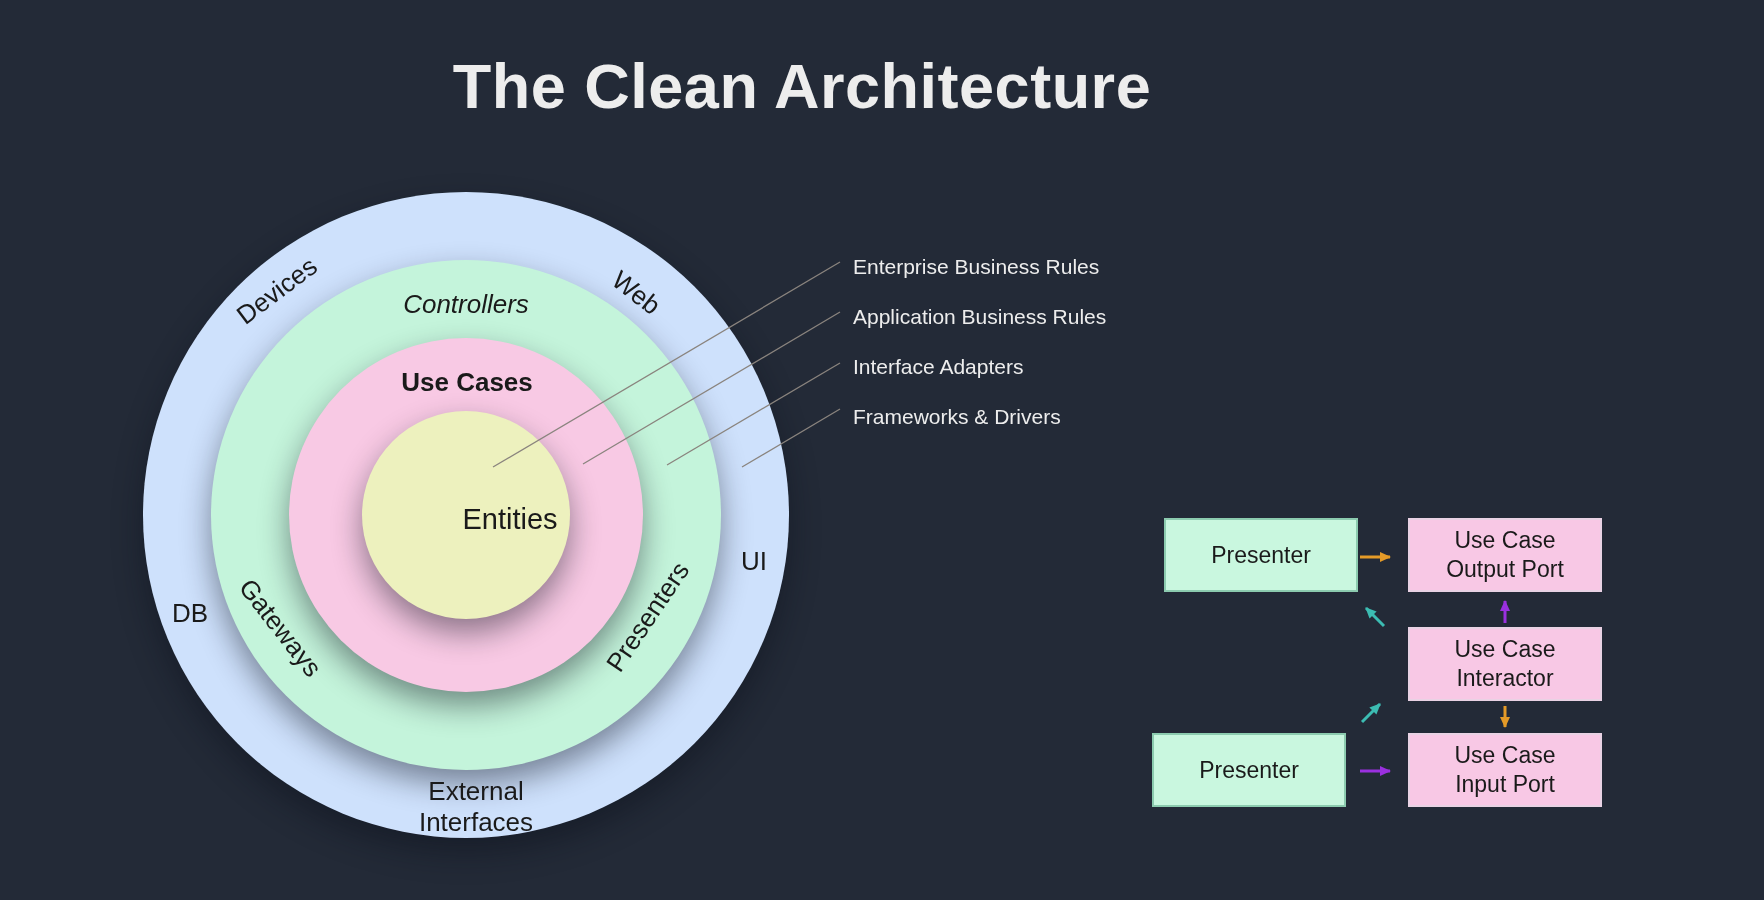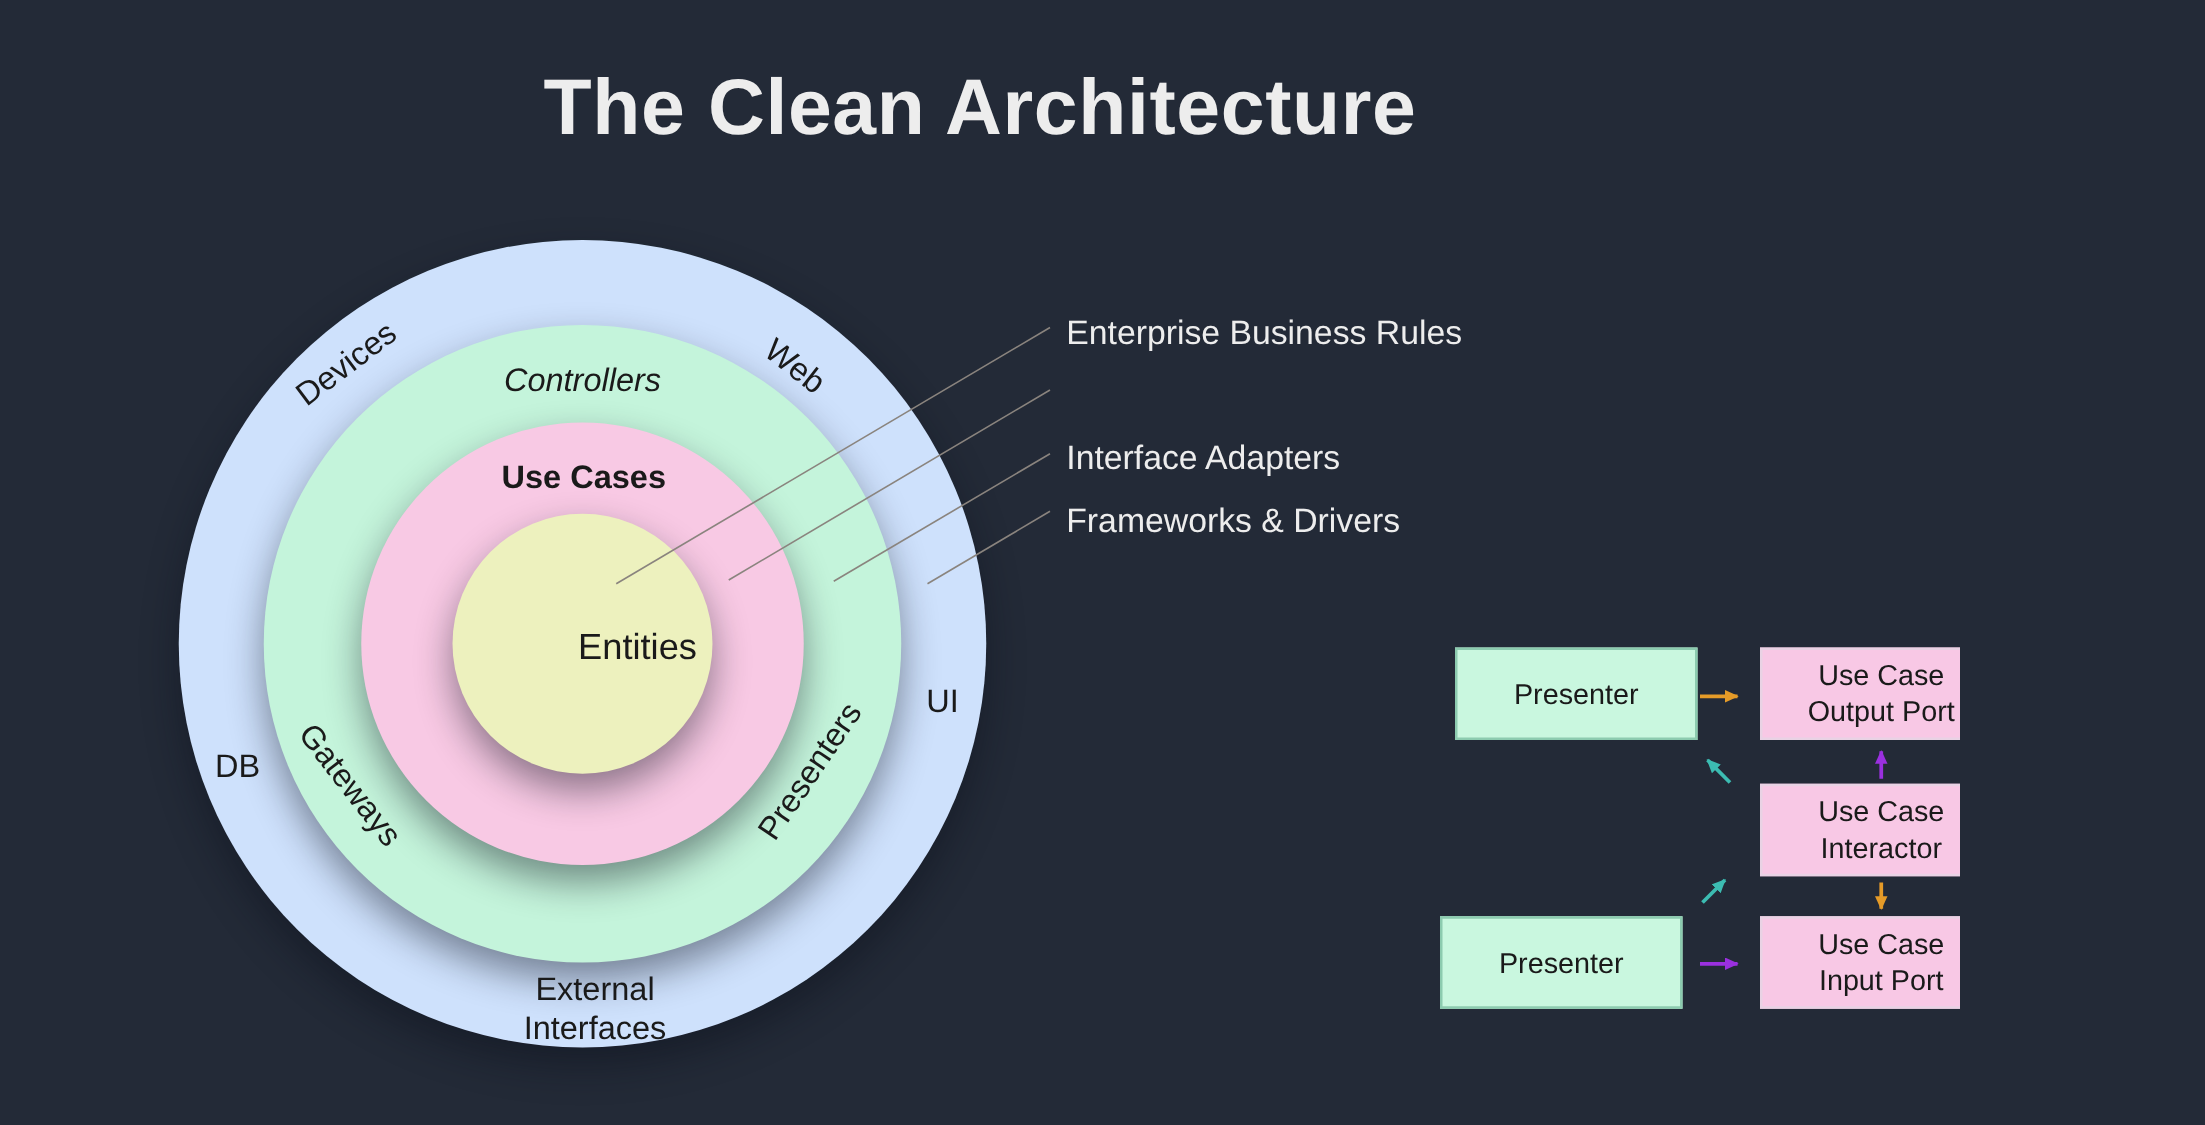--- a/index.html
+++ b/index.html
@@ -7,20 +7,21 @@
     padding: 0;
     background: var(--background, #232A37);
     font-family: "Liberation Sans", sans-serif;
   }
   .stage {
     position: relative;
     width: 1568px;
     height: 900px;
     overflow: hidden;
     background: var(--background, #232A37);
+    padding-left: 36px;
   }
   
   .page-title {
     position: absolute;
     left: 0; right: 0;
     top: 50px;
     margin: 0;
     text-align: center;
     font-size: 63px;
     font-weight: 700;
@@ -57,21 +58,21 @@
   .lbl-presenters  { left: 648px; top: 617px; transform: translate(-50%,-50%) rotate(-56deg); }
   .lbl-usecases    { left: 467px; top: 382px; font-weight: bold; }
   .lbl-entities    { left: 466px; top: 519px; font-size: 29px; margin-left: 44px; }
 
   
   .legend-item {
     position: absolute;
     left: 853px;
     transform: translateY(-50%);
     color: var(--text-light, #EDEDED);
-    font-size: 27px;
+    font-size: 21px;
     font-weight: 400;
     white-space: nowrap;
   }
   .legend-1 { top: 267px; }
   .legend-2 { top: 317px; }
   .legend-3 { top: 367px; }
   .legend-4 { top: 417px; }
 
   
   .flow-box {
@@ -130,20 +131,21 @@
   <div class="ring-label lbl-ui">UI</div>
   <div class="ring-label lbl-external">External
 Interfaces</div>
   <div class="ring-label lbl-controllers">Controllers</div>
   <div class="ring-label lbl-gateways">Gateways</div>
   <div class="ring-label lbl-presenters">Presenters</div>
   <div class="ring-label lbl-usecases">Use Cases</div>
   <div class="ring-label lbl-entities">Entities</div>
 
   <div class="legend-item legend-1">Enterprise Business Rules</div>
+  <div class="legend-item legend-2">Application Business Rules</div>
   <div class="legend-item legend-3">Interface Adapters</div>
   <div class="legend-item legend-4">Frameworks &amp; Drivers</div>
 
   <div class="flow-box flow-green box-presenter">Presenter</div>
   <div class="flow-box flow-pink box-output">Use Case
 Output Port</div>
   <div class="flow-box flow-pink box-interactor">Use Case
 Interactor</div>
   <div class="flow-box flow-pink box-input">Use Case
 Input Port</div>

